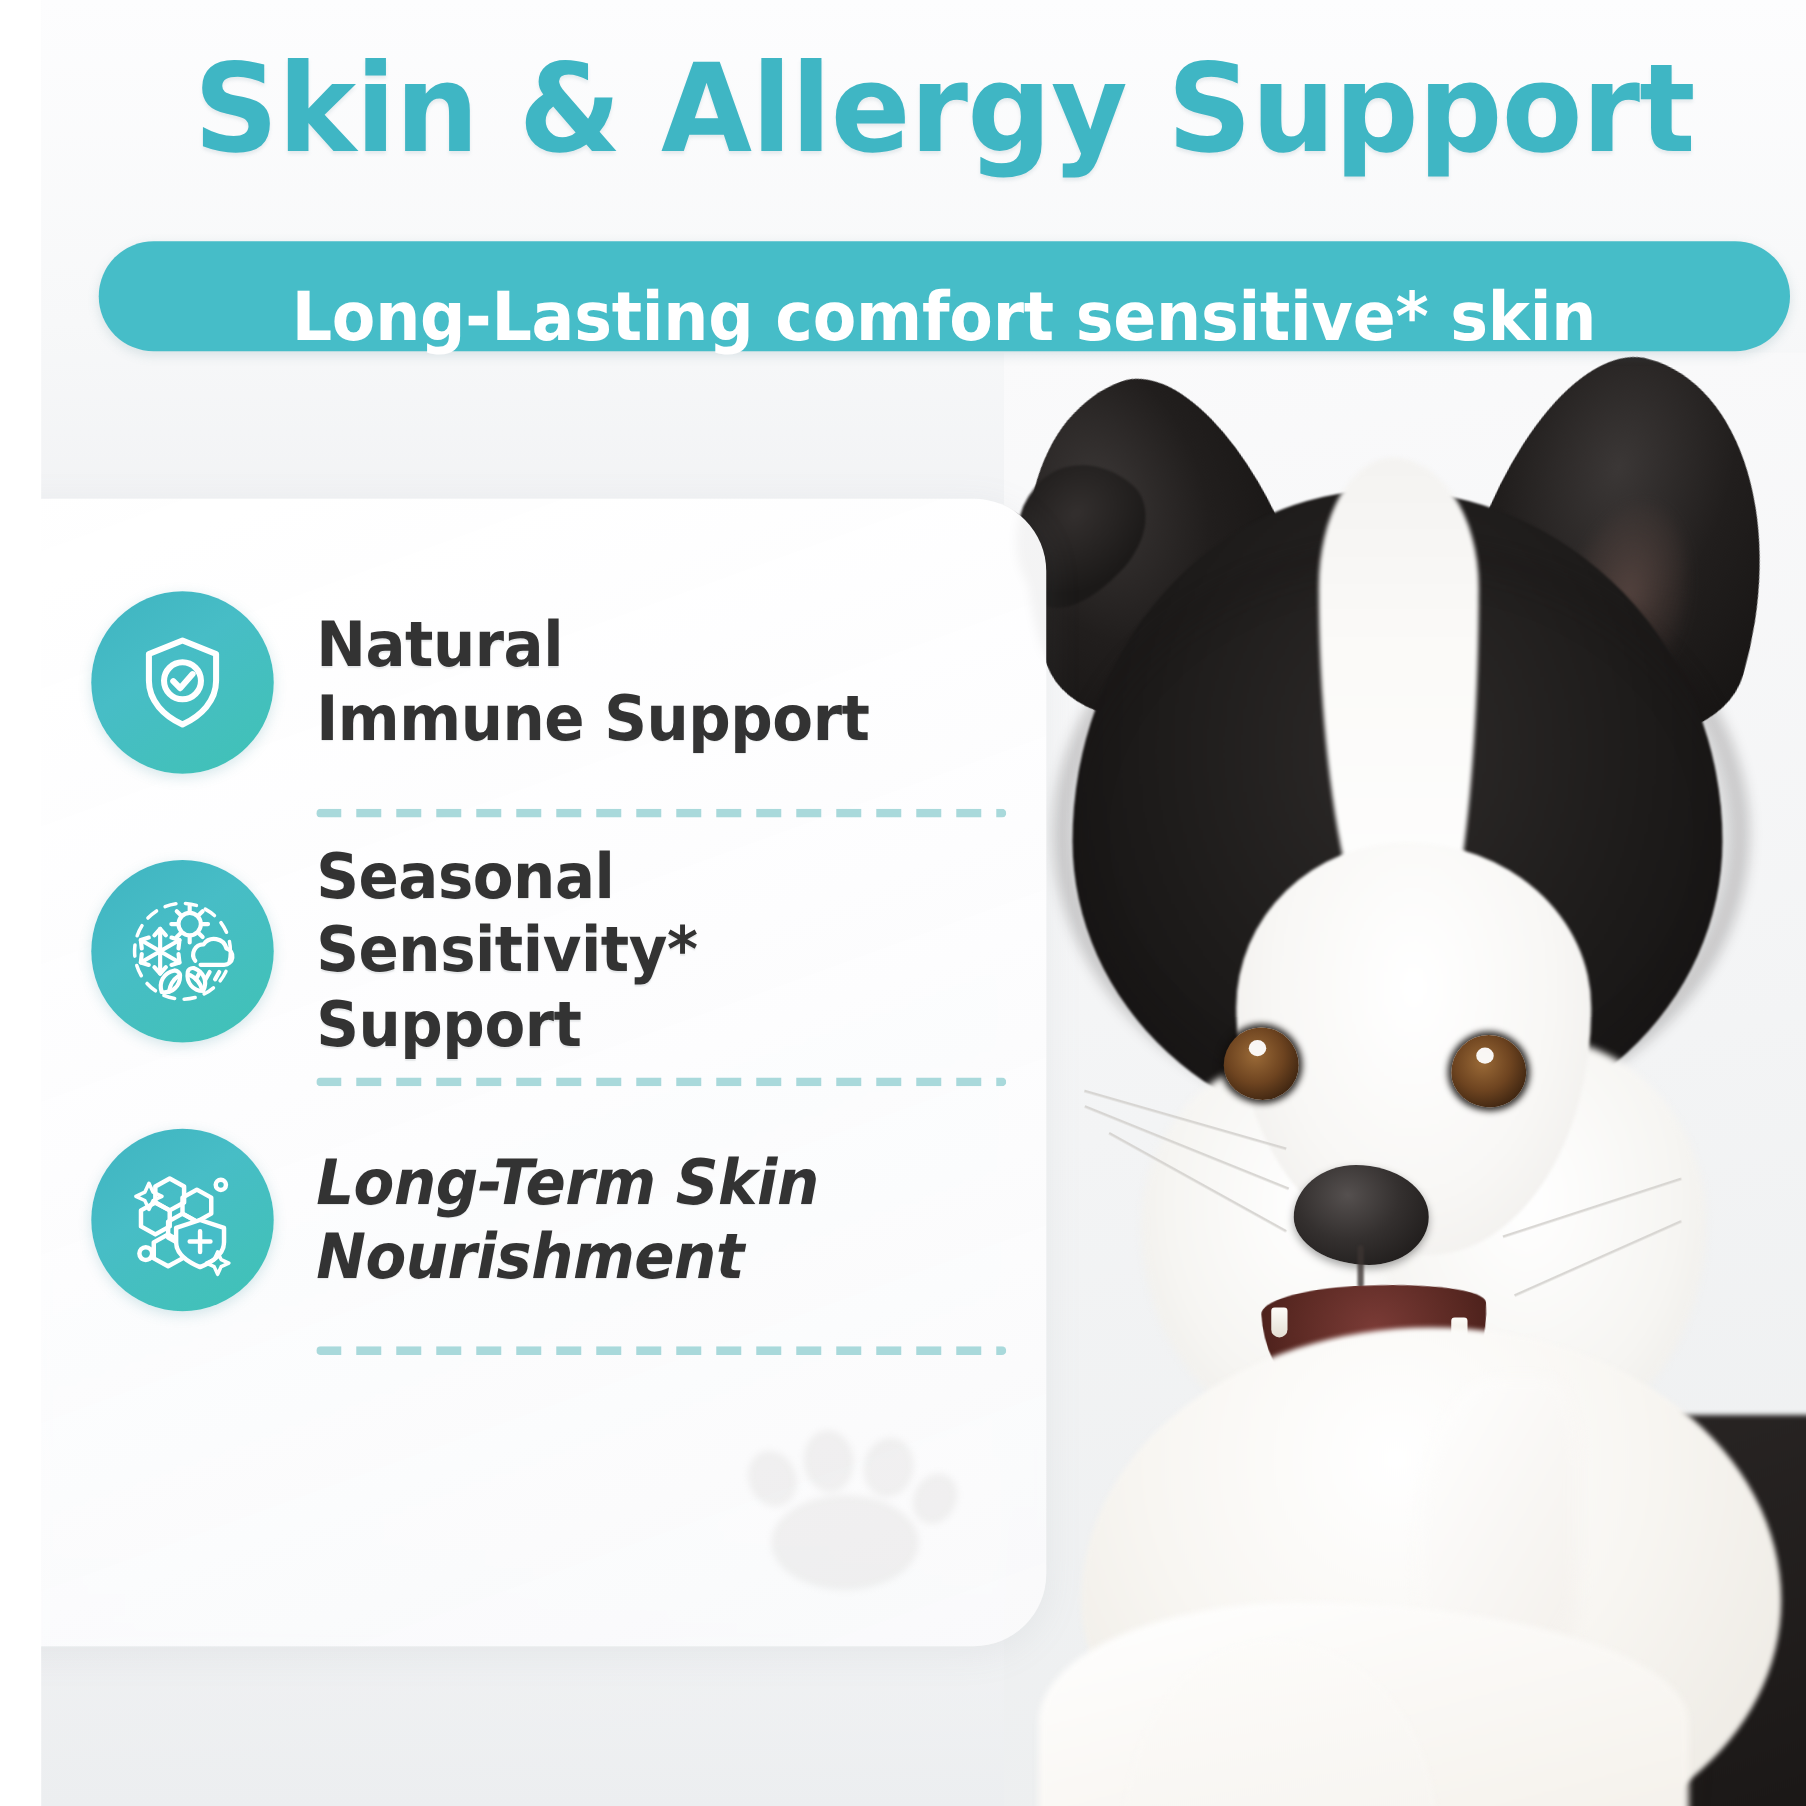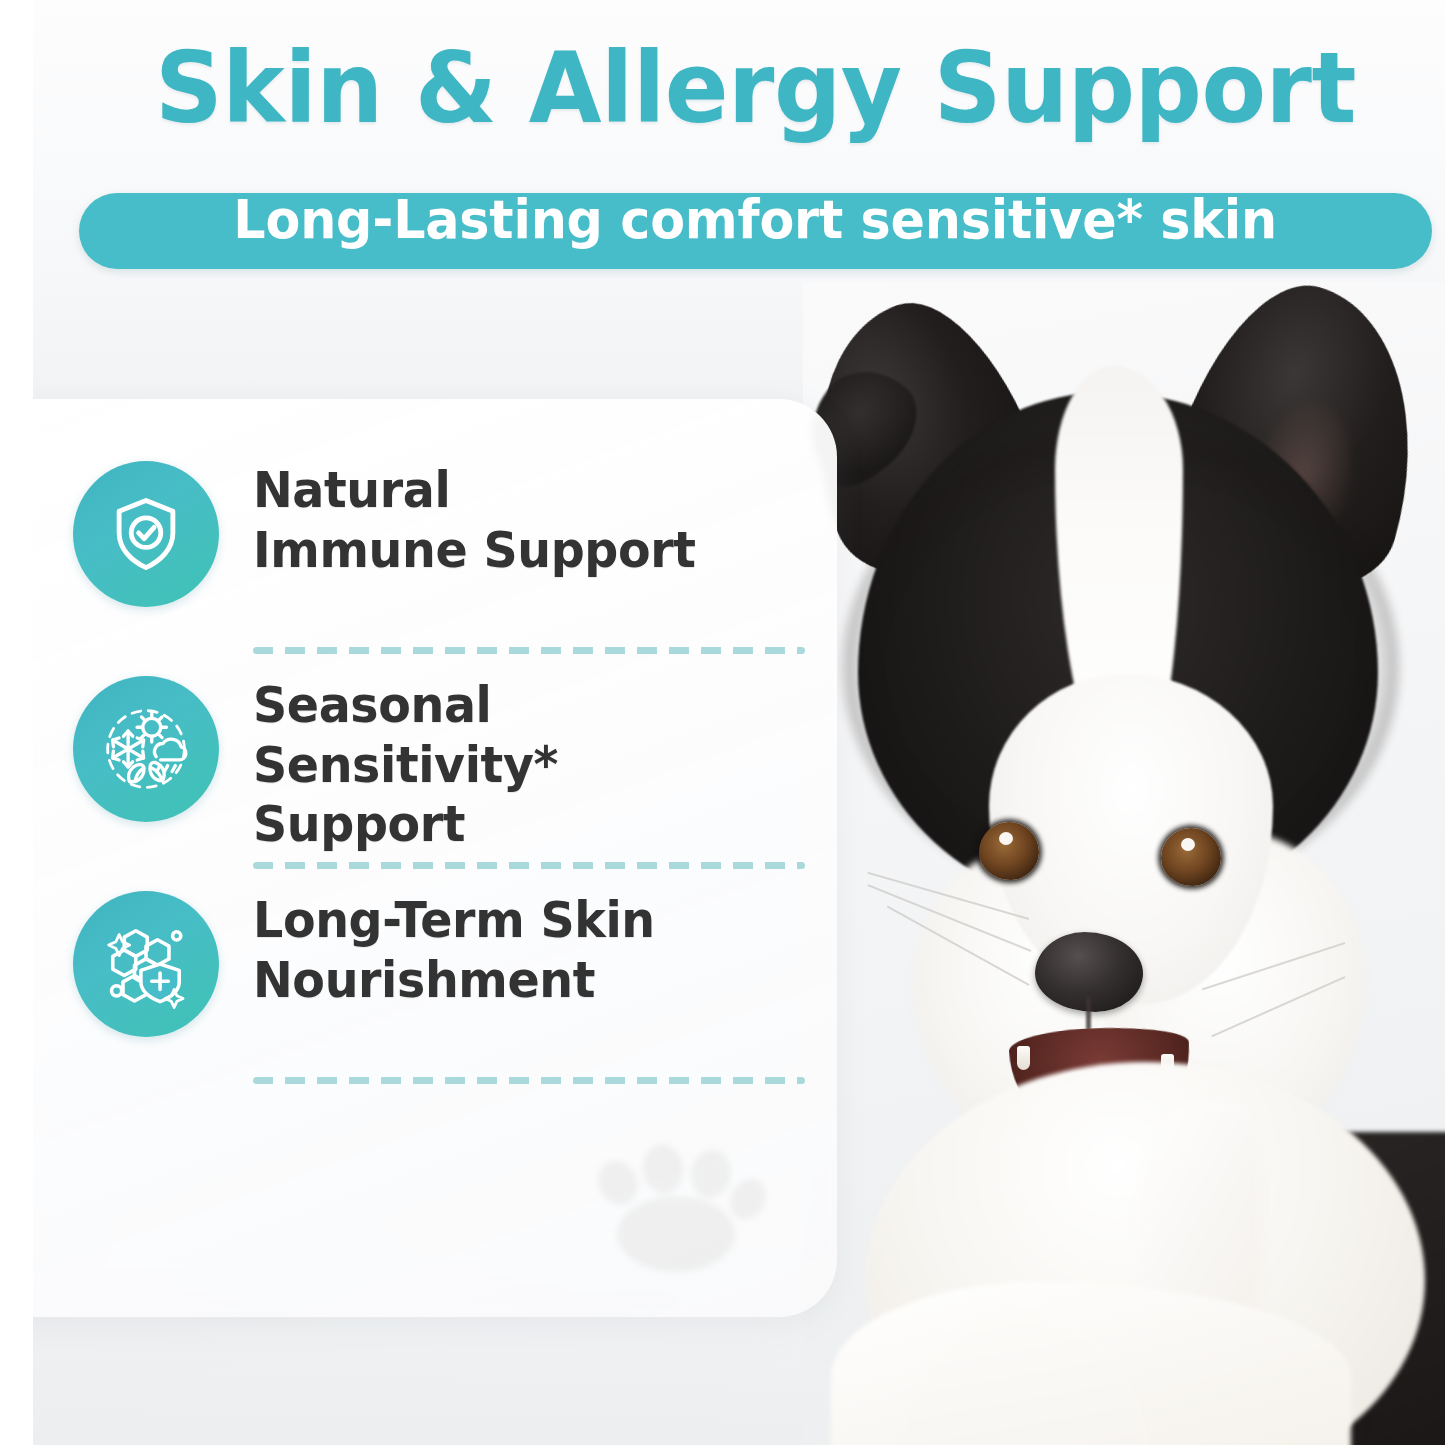--- a/index.html
+++ b/index.html
@@ -52,26 +52,26 @@
     white-space: nowrap;
     transform: scaleX(0.96);
     text-shadow: 0 2px 3px rgba(120,150,160,0.16);
   }
 
   
   .pill {
     position: absolute;
     left: 46px; top: 193px;
     width: 1353px;
-    height: 76px;
+    height: 88px;
     border-radius: 44px;
     background: #46bdc8;
     box-shadow: 0 3px 9px rgba(90,140,150,0.20);
     display: flex;
-    align-items: flex-start;
+    align-items: flex-end;
     justify-content: center;
   }
   .pill-text {
     font-family: "DejaVu Sans", sans-serif;
     font-weight: 700;
     font-size: 54px;
     line-height: 1;
     color: #ffffff;
     letter-spacing: -0.2px;
     white-space: nowrap;
@@ -349,24 +349,25 @@
     left: 0; top: 399px;
     width: 800px;
     height: 918px;
   }
   .feature {
     position: absolute;
     left: 40px;
     width: 740px;
     height: 170px;
     display: flex;
+    align-items: center;
   }
   .f0 { top: 62px; }
   .f1 { top: 277px; }
-  .f2 { top: 492px; }
+  .f2 { top: 492px; font-style: italic; }
   .f3 { top: 707px; }
 
   .icon-circle {
     flex: 0 0 auto;
     width: 146px;
     height: 146px;
     border-radius: 50%;
     background: linear-gradient(145deg, #3fb4c1 0%, #47bdc6 40%, #43c0bc 75%, #3fc2b6 100%);
     box-shadow: 0 3px 10px rgba(70,150,165,0.22);
     display: flex;

